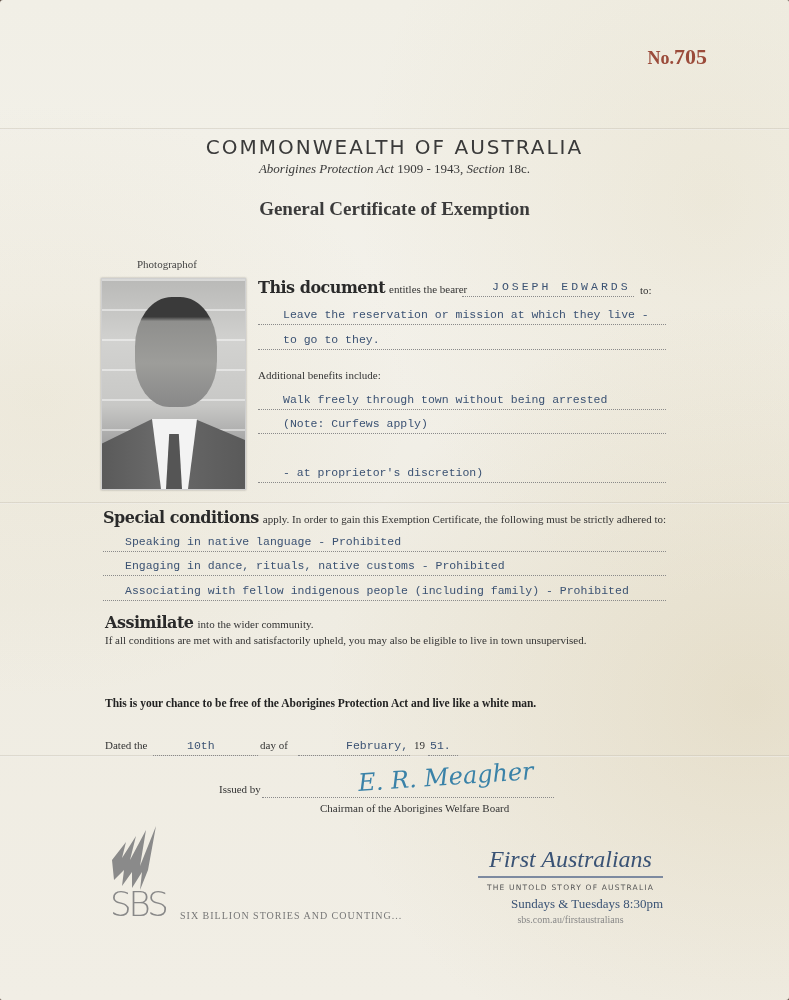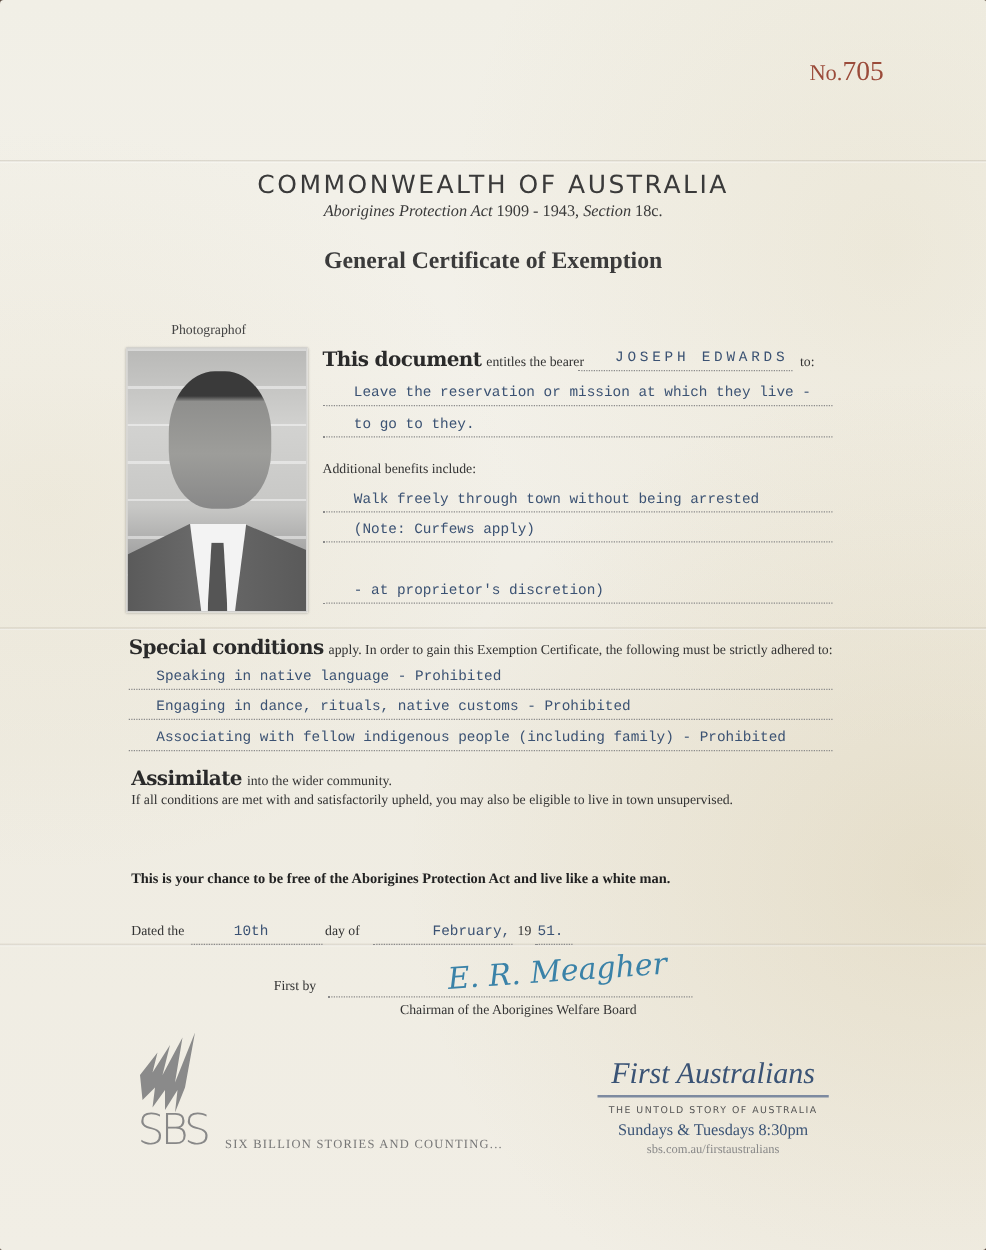--- a/index.html
+++ b/index.html
@@ -11,21 +11,21 @@
     background:radial-gradient(ellipse at 95% 70%, rgba(200,180,130,0.25), transparent 40%),
                radial-gradient(ellipse at 5% 40%, rgba(210,195,150,0.15), transparent 35%),
                radial-gradient(ellipse at 90% 20%, rgba(210,195,150,0.18), transparent 35%);
     pointer-events:none;}
   .fold{position:absolute;left:0;width:789px;height:2px;
     background:linear-gradient(180deg,rgba(160,150,130,0.35),rgba(255,255,255,0.6));}
   .serif{font-family:"Liberation Serif","DejaVu Serif",serif;}
   .mono{font-family:"Liberation Mono","DejaVu Sans Mono",monospace;color:#3b5273;}
   .goth{font-family:"DejaVu Serif",serif;font-weight:bold;color:#2a2a2a;letter-spacing:-0.5px;}
   .abs{position:absolute;}
-  .serial{right:82px;top:44px;color:#9b4b3a;font-size:22px;font-weight:normal;}
+  .serial{right:82px;top:44px;color:#9b4b3a;font-size:22px;font-weight:bold;}
   .serial .no{font-size:18px;}
   .commonwealth{left:0;width:789px;top:135px;text-align:center;font-family:"DejaVu Sans",sans-serif;
     font-size:20px;letter-spacing:2px;color:#3a3a3a;}
   .act{left:0;width:789px;top:161px;text-align:center;font-size:13px;color:#3a3a3a;}
   .act i{font-style:italic;}
   .title{left:0;width:789px;top:198px;text-align:center;font-size:19px;color:#3b3b3b;font-weight:bold;}
   .photo-label{left:137px;top:258px;font-size:11px;color:#444;}
   .photo{left:101px;top:278px;width:143px;height:210px;
     background:linear-gradient(180deg,#b9b9b7 0%,#d2d2d0 30%,#c8c8c6 60%,#a0a0a0 80%,#8a8a8a 100%);
     border:1px solid #cfcfcf;box-shadow:0 0 2px rgba(0,0,0,0.3);overflow:hidden;}
@@ -42,21 +42,21 @@
   .line{position:absolute;border-bottom:1px dotted #8a8a8a;height:22px;text-align:right;}
   .line .txt{position:absolute;bottom:3px;font-size:11.5px;white-space:pre;}
   .lead{font-size:11px;color:#333;}
   .bigbold{font-size:16px;}
   .footer-sbs{left:110px;top:826px;}
   .sbs-text{left:110px;top:884px;font-family:"DejaVu Sans",sans-serif;font-size:34px;color:#888;letter-spacing:-3px;font-weight:200;}
   .tagline{left:180px;top:910px;font-size:10px;color:#777;letter-spacing:1px;}
   .fa-title{left:478px;top:846px;width:185px;text-align:center;font-size:24px;color:#3a5375;font-style:italic;}
   .fa-rule{left:478px;top:876px;width:185px;height:2px;background:#7d8aa0;}
   .fa-sub{left:478px;top:883px;width:185px;text-align:center;font-family:"DejaVu Sans",sans-serif;font-size:7.5px;color:#555;letter-spacing:1.2px;}
-  .fa-time{left:478px;top:896px;width:185px;text-align:center;font-size:13px;color:#3a5375;}
+  .fa-time{left:478px;top:896px;width:185px;text-align:right;font-size:13px;color:#3a5375;}
   .fa-url{left:478px;top:914px;width:185px;text-align:center;font-size:10px;color:#888;}
   .sig{left:358px;top:763px;font-family:"DejaVu Serif",serif;font-style:italic;font-size:24px;color:#3a82a8;transform:rotate(-4deg);}
 </style>
 </head>
 <body>
 
 <div class="paper">
   <div class="fold" style="top:128px"></div>
   <div class="fold" style="top:502px"></div>
   <div class="fold" style="top:755px"></div>
@@ -139,21 +139,21 @@
   </div>
   <div class="abs serif lead" style="left:260px;top:739px;">day of</div>
   <div class="line" style="left:298px;top:733px;width:112px;">
     <span class="txt mono" style="left:48px;">February,</span>
   </div>
   <div class="abs serif lead" style="left:414px;top:739px;">19</div>
   <div class="line" style="left:428px;top:733px;width:30px;">
     <span class="txt mono" style="left:2px;">51.</span>
   </div>
 
-  <div class="abs serif lead" style="left:219px;top:783px;">First by</div>
+  <div class="abs serif lead" style="left:219px;top:783px;">Issued by</div>
   <div class="line" style="left:262px;top:775px;width:292px;"></div>
   <div class="abs sig">E. R. Meagher</div>
   <div class="abs serif lead" style="left:320px;top:802px;">Chairman of the Aborigines Welfare Board</div>
 
   <div class="abs footer-sbs">
     <svg width="60" height="64" viewBox="0 0 60 64">
       <path d="M2 34 L16 16 L12 32 L26 10 L20 34 L36 4 L30 40 L46 0 L38 44 L30 64 L32 46 L22 62 L22 46 L12 60 L14 44 L4 54 Z" fill="#8a8a8a"></path>
     </svg>
   </div>
   <div class="abs sbs-text">SBS</div>

